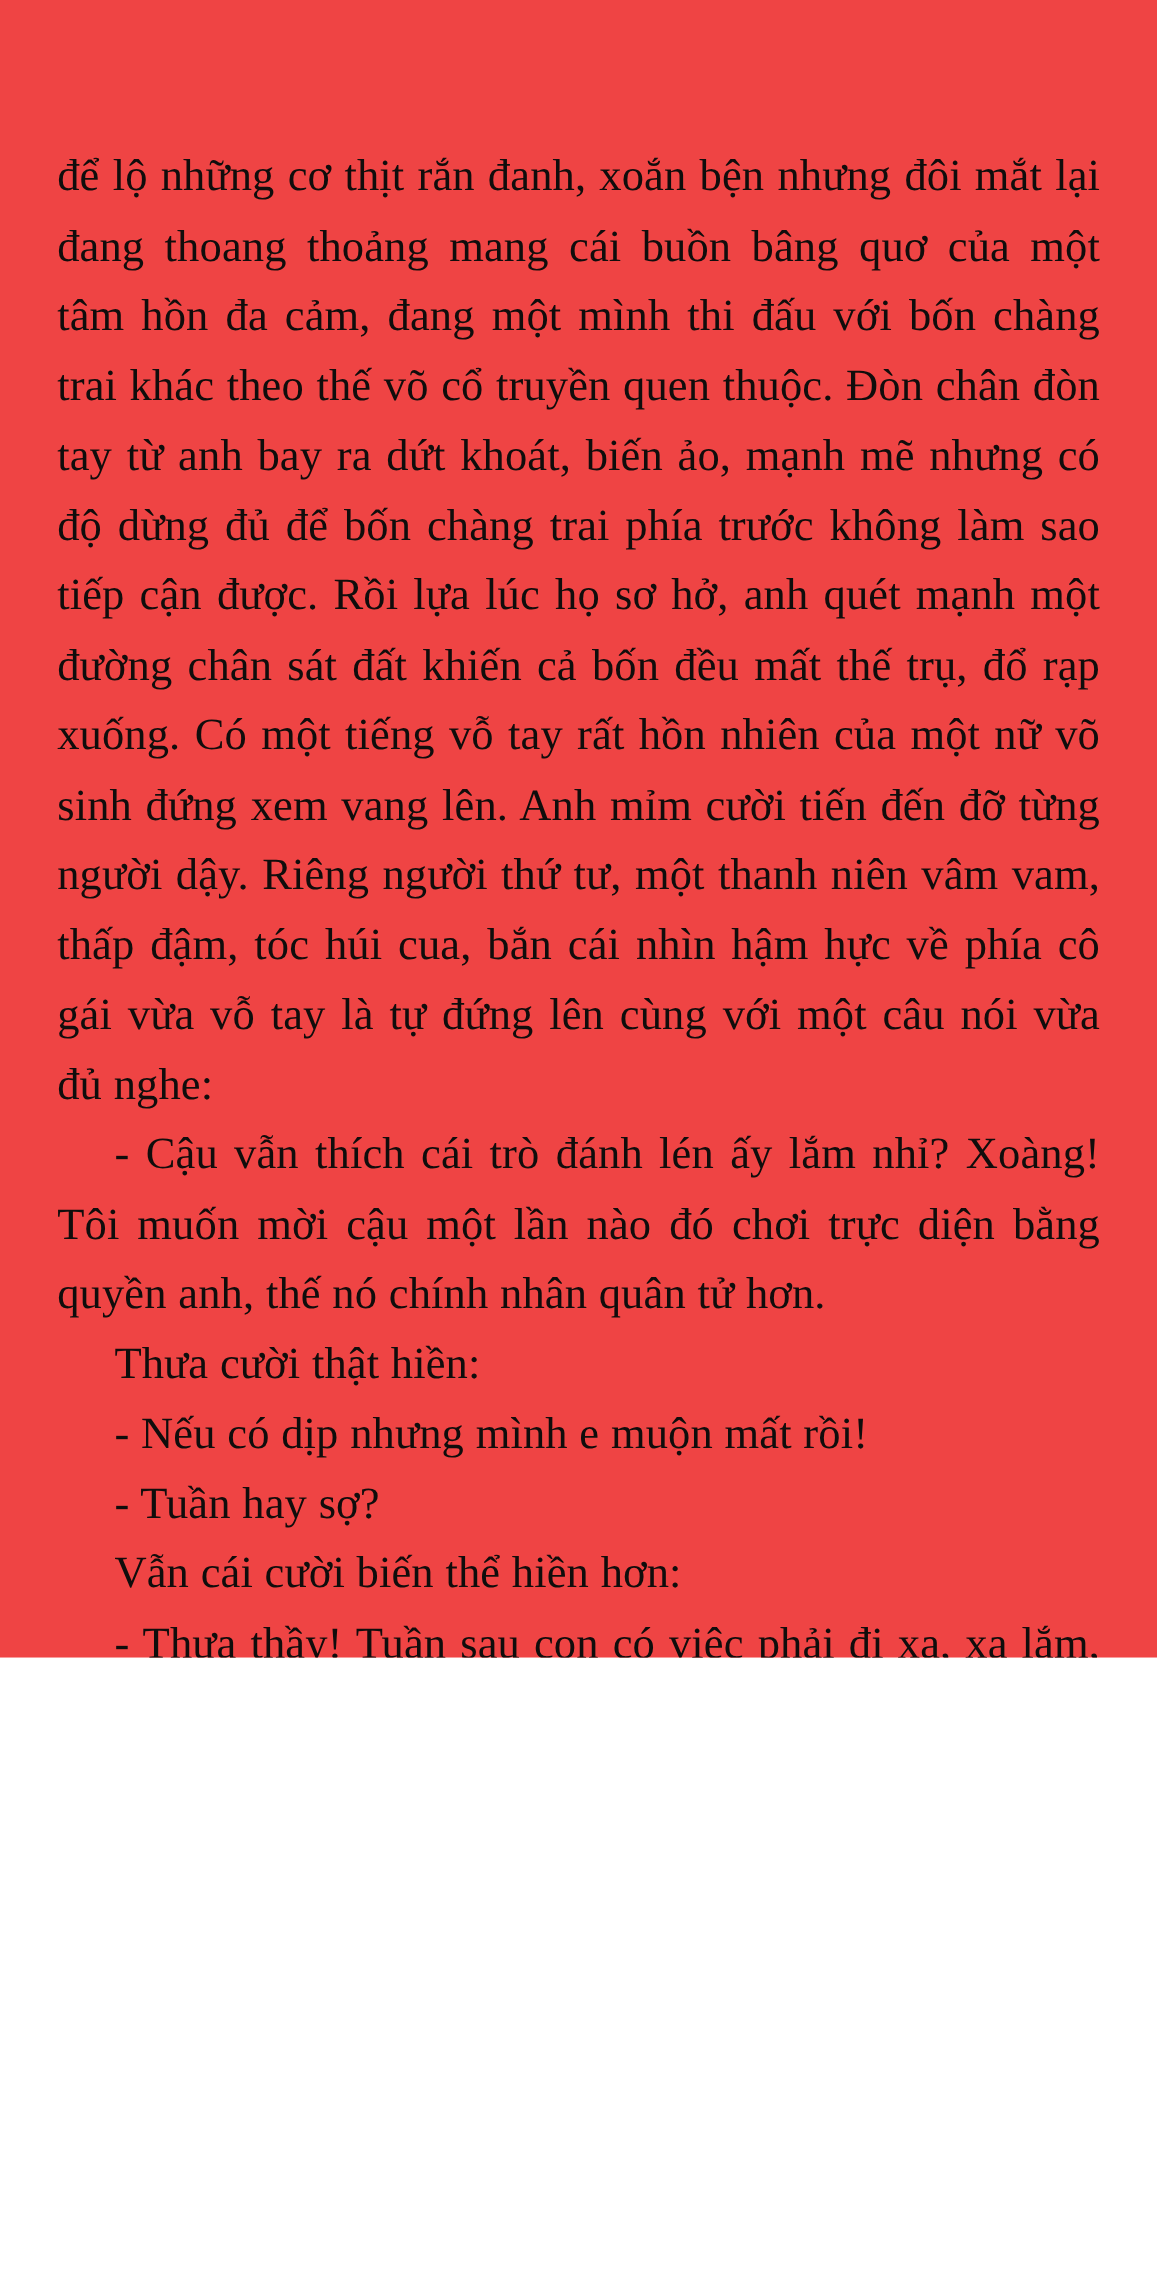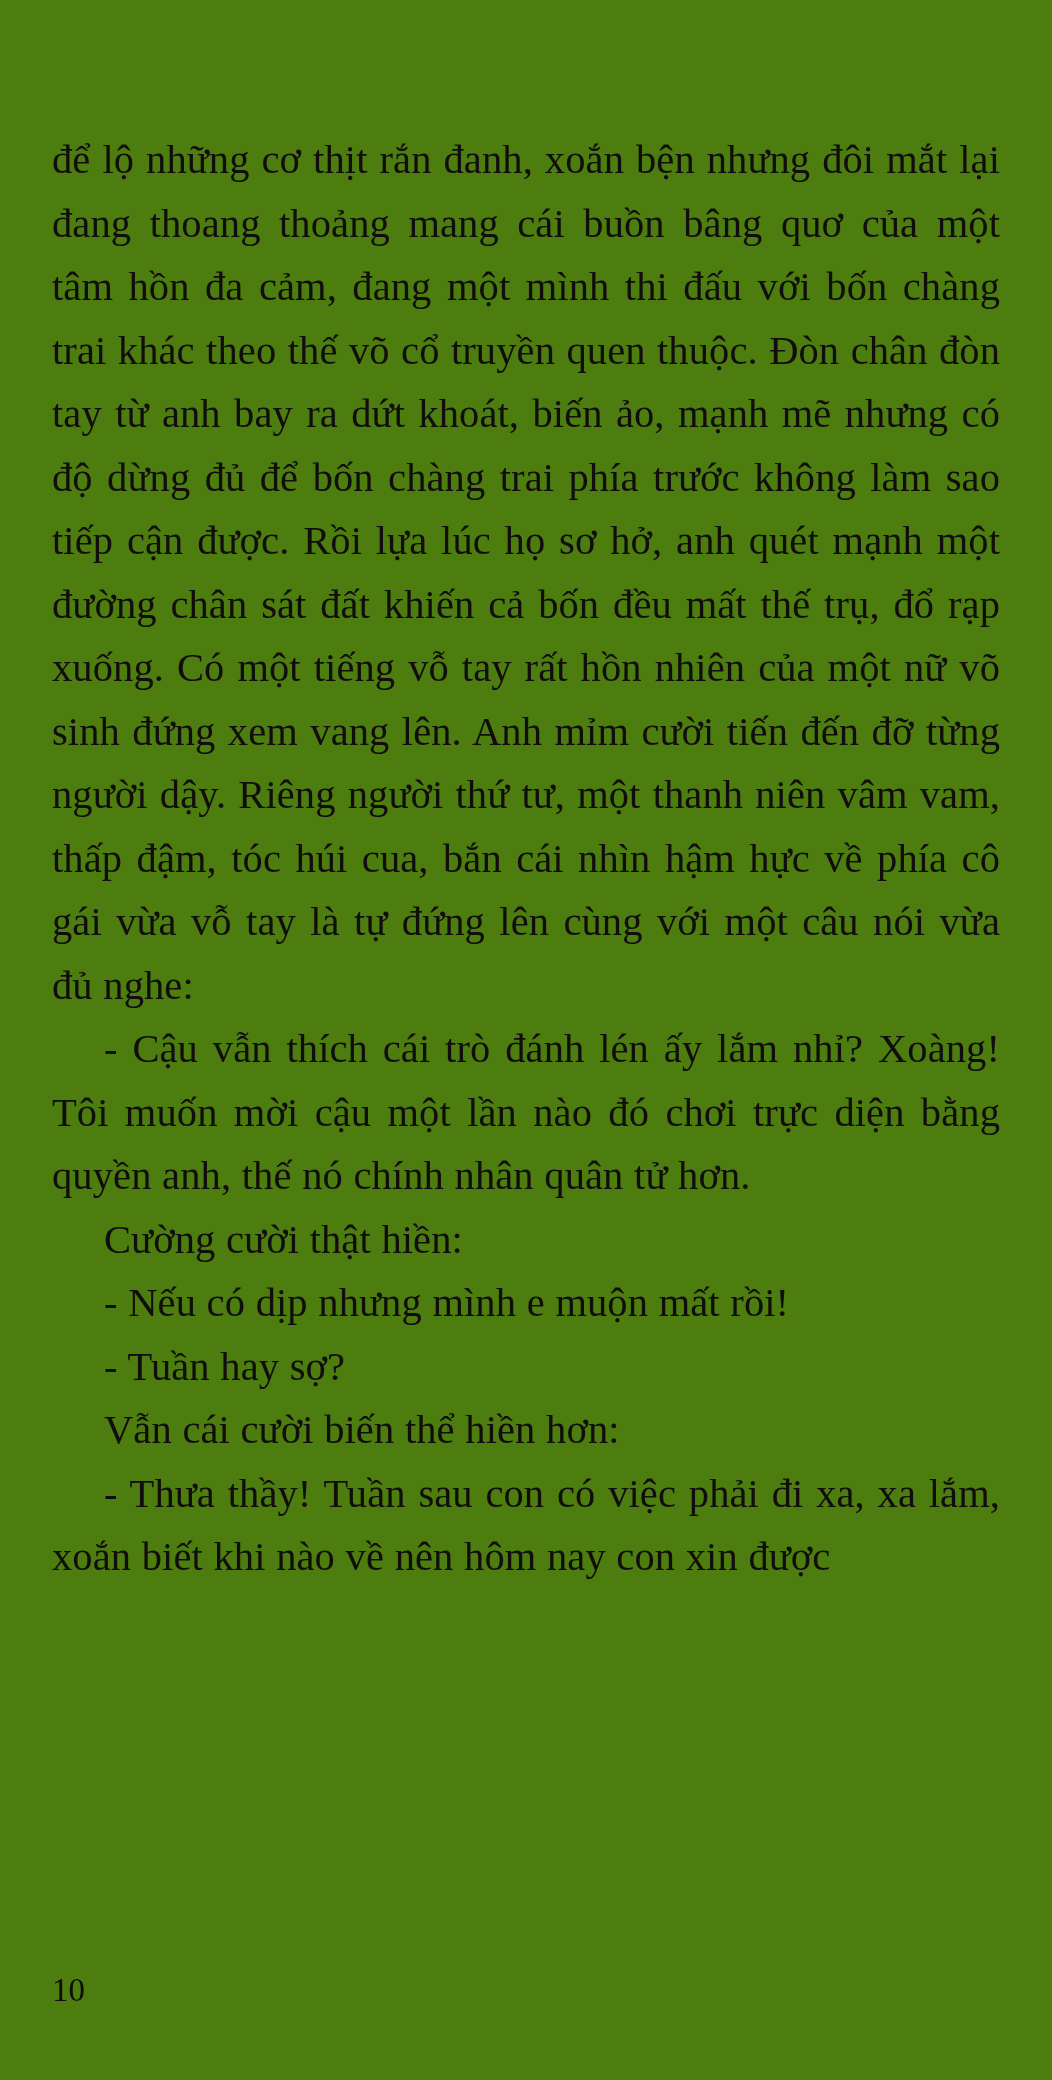--- a/index.html
+++ b/index.html
@@ -3,22 +3,22 @@
 <meta charset="utf-8">
 <style>
   html, body {
     margin: 0;
     padding: 0;
     background: #ffffff;
   }
   .page {
     position: relative;
     width: 1052px;
-    height: 2080px;
-    background: #4d7c0f;
+    height: 1507px;
+    background: #ef4444;
     box-sizing: border-box;
     overflow: hidden;
   }
   .text-block {
     position: absolute;
     left: 52px;
     top: 128px;
     width: 948px;
   }
   .para {
@@ -46,21 +46,21 @@
   }
 </style>
 </head>
 <body>
 
 <div class="page">
 
   <div class="text-block">
     <p class="para">để lộ những cơ thịt rắn đanh, xoắn bện nhưng đôi mắt lại đang thoang thoảng mang cái buồn bâng quơ của một tâm hồn đa cảm, đang một mình thi đấu với bốn chàng trai khác theo thế võ cổ truyền quen thuộc. Đòn chân đòn tay từ anh bay ra dứt khoát, biến ảo, mạnh mẽ nhưng có độ dừng đủ để bốn chàng trai phía trước không làm sao tiếp cận được. Rồi lựa lúc họ sơ hở, anh quét mạnh một đường chân sát đất khiến cả bốn đều mất thế trụ, đổ rạp xuống. Có một tiếng vỗ tay rất hồn nhiên của một nữ võ sinh đứng xem vang lên. Anh mỉm cười tiến đến đỡ từng người dậy. Riêng người thứ tư, một thanh niên vâm vam, thấp đậm, tóc húi cua, bắn cái nhìn hậm hực về phía cô gái vừa vỗ tay là tự đứng lên cùng với một câu nói vừa đủ nghe:</p>
     <p class="para indent">- Cậu vẫn thích cái trò đánh lén ấy lắm nhỉ? Xoàng! Tôi muốn mời cậu một lần nào đó chơi trực diện bằng quyền anh, thế nó chính nhân quân tử hơn.</p>
-    <p class="para indent">Cường cười thật hiền:</p>
+    <p class="para indent">Thưa cười thật hiền:</p>
     <p class="para indent">- Nếu có dịp nhưng mình e muộn mất rồi!</p>
     <p class="para indent">- Tuần hay sợ?</p>
     <p class="para indent">Vẫn cái cười biến thể hiền hơn:</p>
     <p class="para indent">- Thưa thầy! Tuần sau con có việc phải đi xa, xa lắm, xoắn biết khi nào về nên hôm nay con xin được</p>
   </div>
 
   <div class="page-number">10</div>
 
 </div>
 

